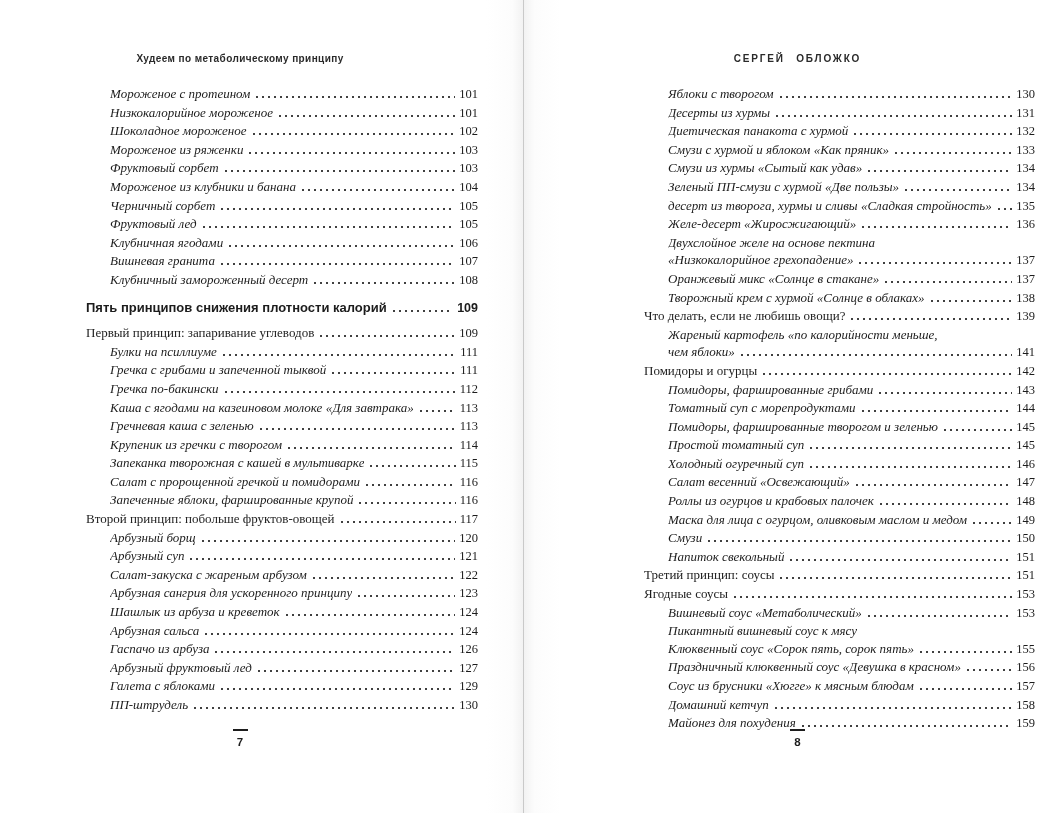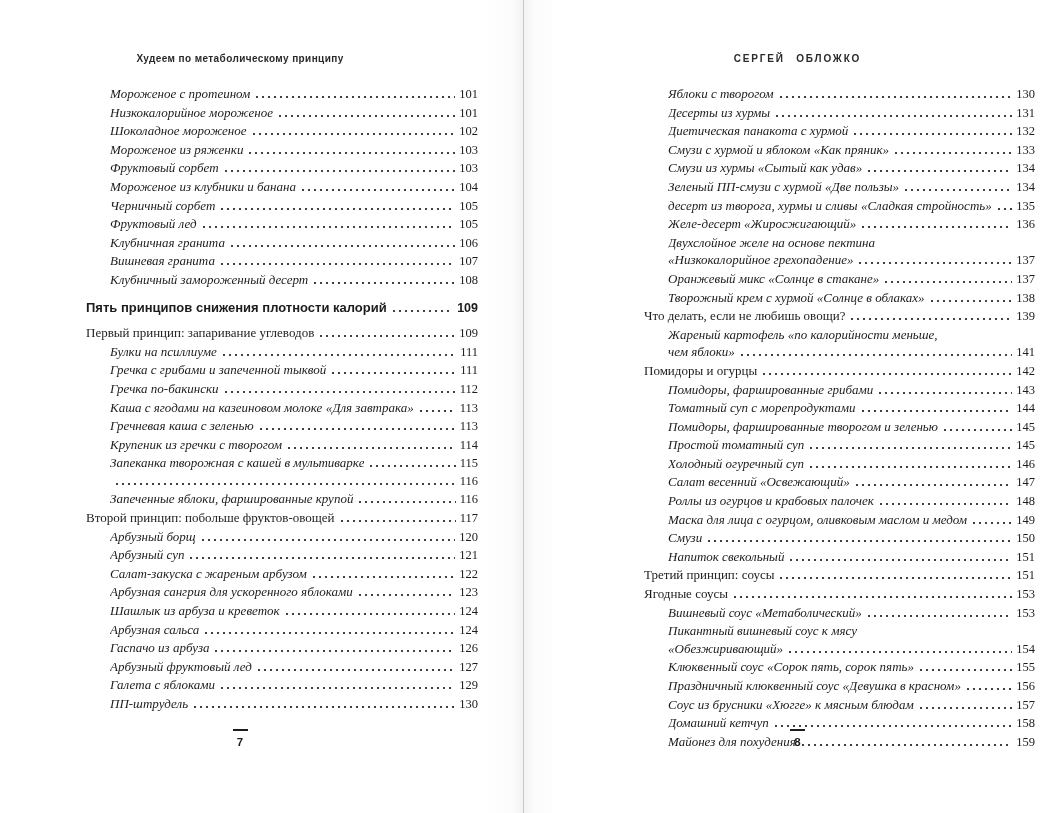--- a/index.html
+++ b/index.html
@@ -99,21 +99,21 @@
     <span class="t">Черничный сорбет</span>
     <span class="leader"></span>
     <span class="p">105</span>
   </div>
         <div class="row r">
     <span class="t">Фруктовый лед</span>
     <span class="leader"></span>
     <span class="p">105</span>
   </div>
         <div class="row r">
-    <span class="t">Клубничная гранита</span>
+    <span class="t">Клубничная ягодами</span>
     <span class="leader"></span>
     <span class="p">106</span>
   </div>
         <div class="row r">
     <span class="t">Вишневая гранита</span>
     <span class="leader"></span>
     <span class="p">107</span>
   </div>
         <div class="row r">
     <span class="t">Клубничный замороженный десерт</span>
@@ -159,20 +159,21 @@
     <span class="t">Крупеник из гречки с творогом</span>
     <span class="leader"></span>
     <span class="p">114</span>
   </div>
         <div class="row r">
     <span class="t">Запеканка творожная с кашей в мультиварке</span>
     <span class="leader"></span>
     <span class="p">115</span>
   </div>
         <div class="row r">
+    <span class="t">Салат с пророщенной гречкой и помидорами</span>
     <span class="leader"></span>
     <span class="p">116</span>
   </div>
         <div class="row r">
     <span class="t">Запеченные яблоки, фаршированные крупой</span>
     <span class="leader"></span>
     <span class="p">116</span>
   </div>
         <div class="row h">
     <span class="t">Второй принцип: побольше фруктов-овощей</span>
@@ -188,21 +189,21 @@
     <span class="t">Арбузный суп</span>
     <span class="leader"></span>
     <span class="p">121</span>
   </div>
         <div class="row r">
     <span class="t">Салат-закуска с жареным арбузом</span>
     <span class="leader"></span>
     <span class="p">122</span>
   </div>
         <div class="row r">
-    <span class="t">Арбузная сангрия для ускоренного яблоками</span>
+    <span class="t">Арбузная сангрия для ускоренного принципу</span>
     <span class="leader"></span>
     <span class="p">123</span>
   </div>
         <div class="row r">
     <span class="t">Шашлык из арбуза и креветок</span>
     <span class="leader"></span>
     <span class="p">124</span>
   </div>
         <div class="row r">
     <span class="t">Арбузная сальса</span>
@@ -382,25 +383,20 @@
         <div class="row r">
     <span class="t">Вишневый соус «Метаболический»</span>
     <span class="leader"></span>
     <span class="p">153</span>
   </div>
         <div class="row r">
     <span class="t">Пикантный вишневый соус к мясу</span>
 
   </div>
         <div class="row r">
-    <span class="t">«Обезжиривающий»</span>
-    <span class="leader"></span>
-    <span class="p">154</span>
-  </div>
-        <div class="row r">
     <span class="t">Клюквенный соус «Сорок пять, сорок пять»</span>
     <span class="leader"></span>
     <span class="p">155</span>
   </div>
         <div class="row r">
     <span class="t">Праздничный клюквенный соус «Девушка в красном»</span>
     <span class="leader"></span>
     <span class="p">156</span>
   </div>
         <div class="row r">

